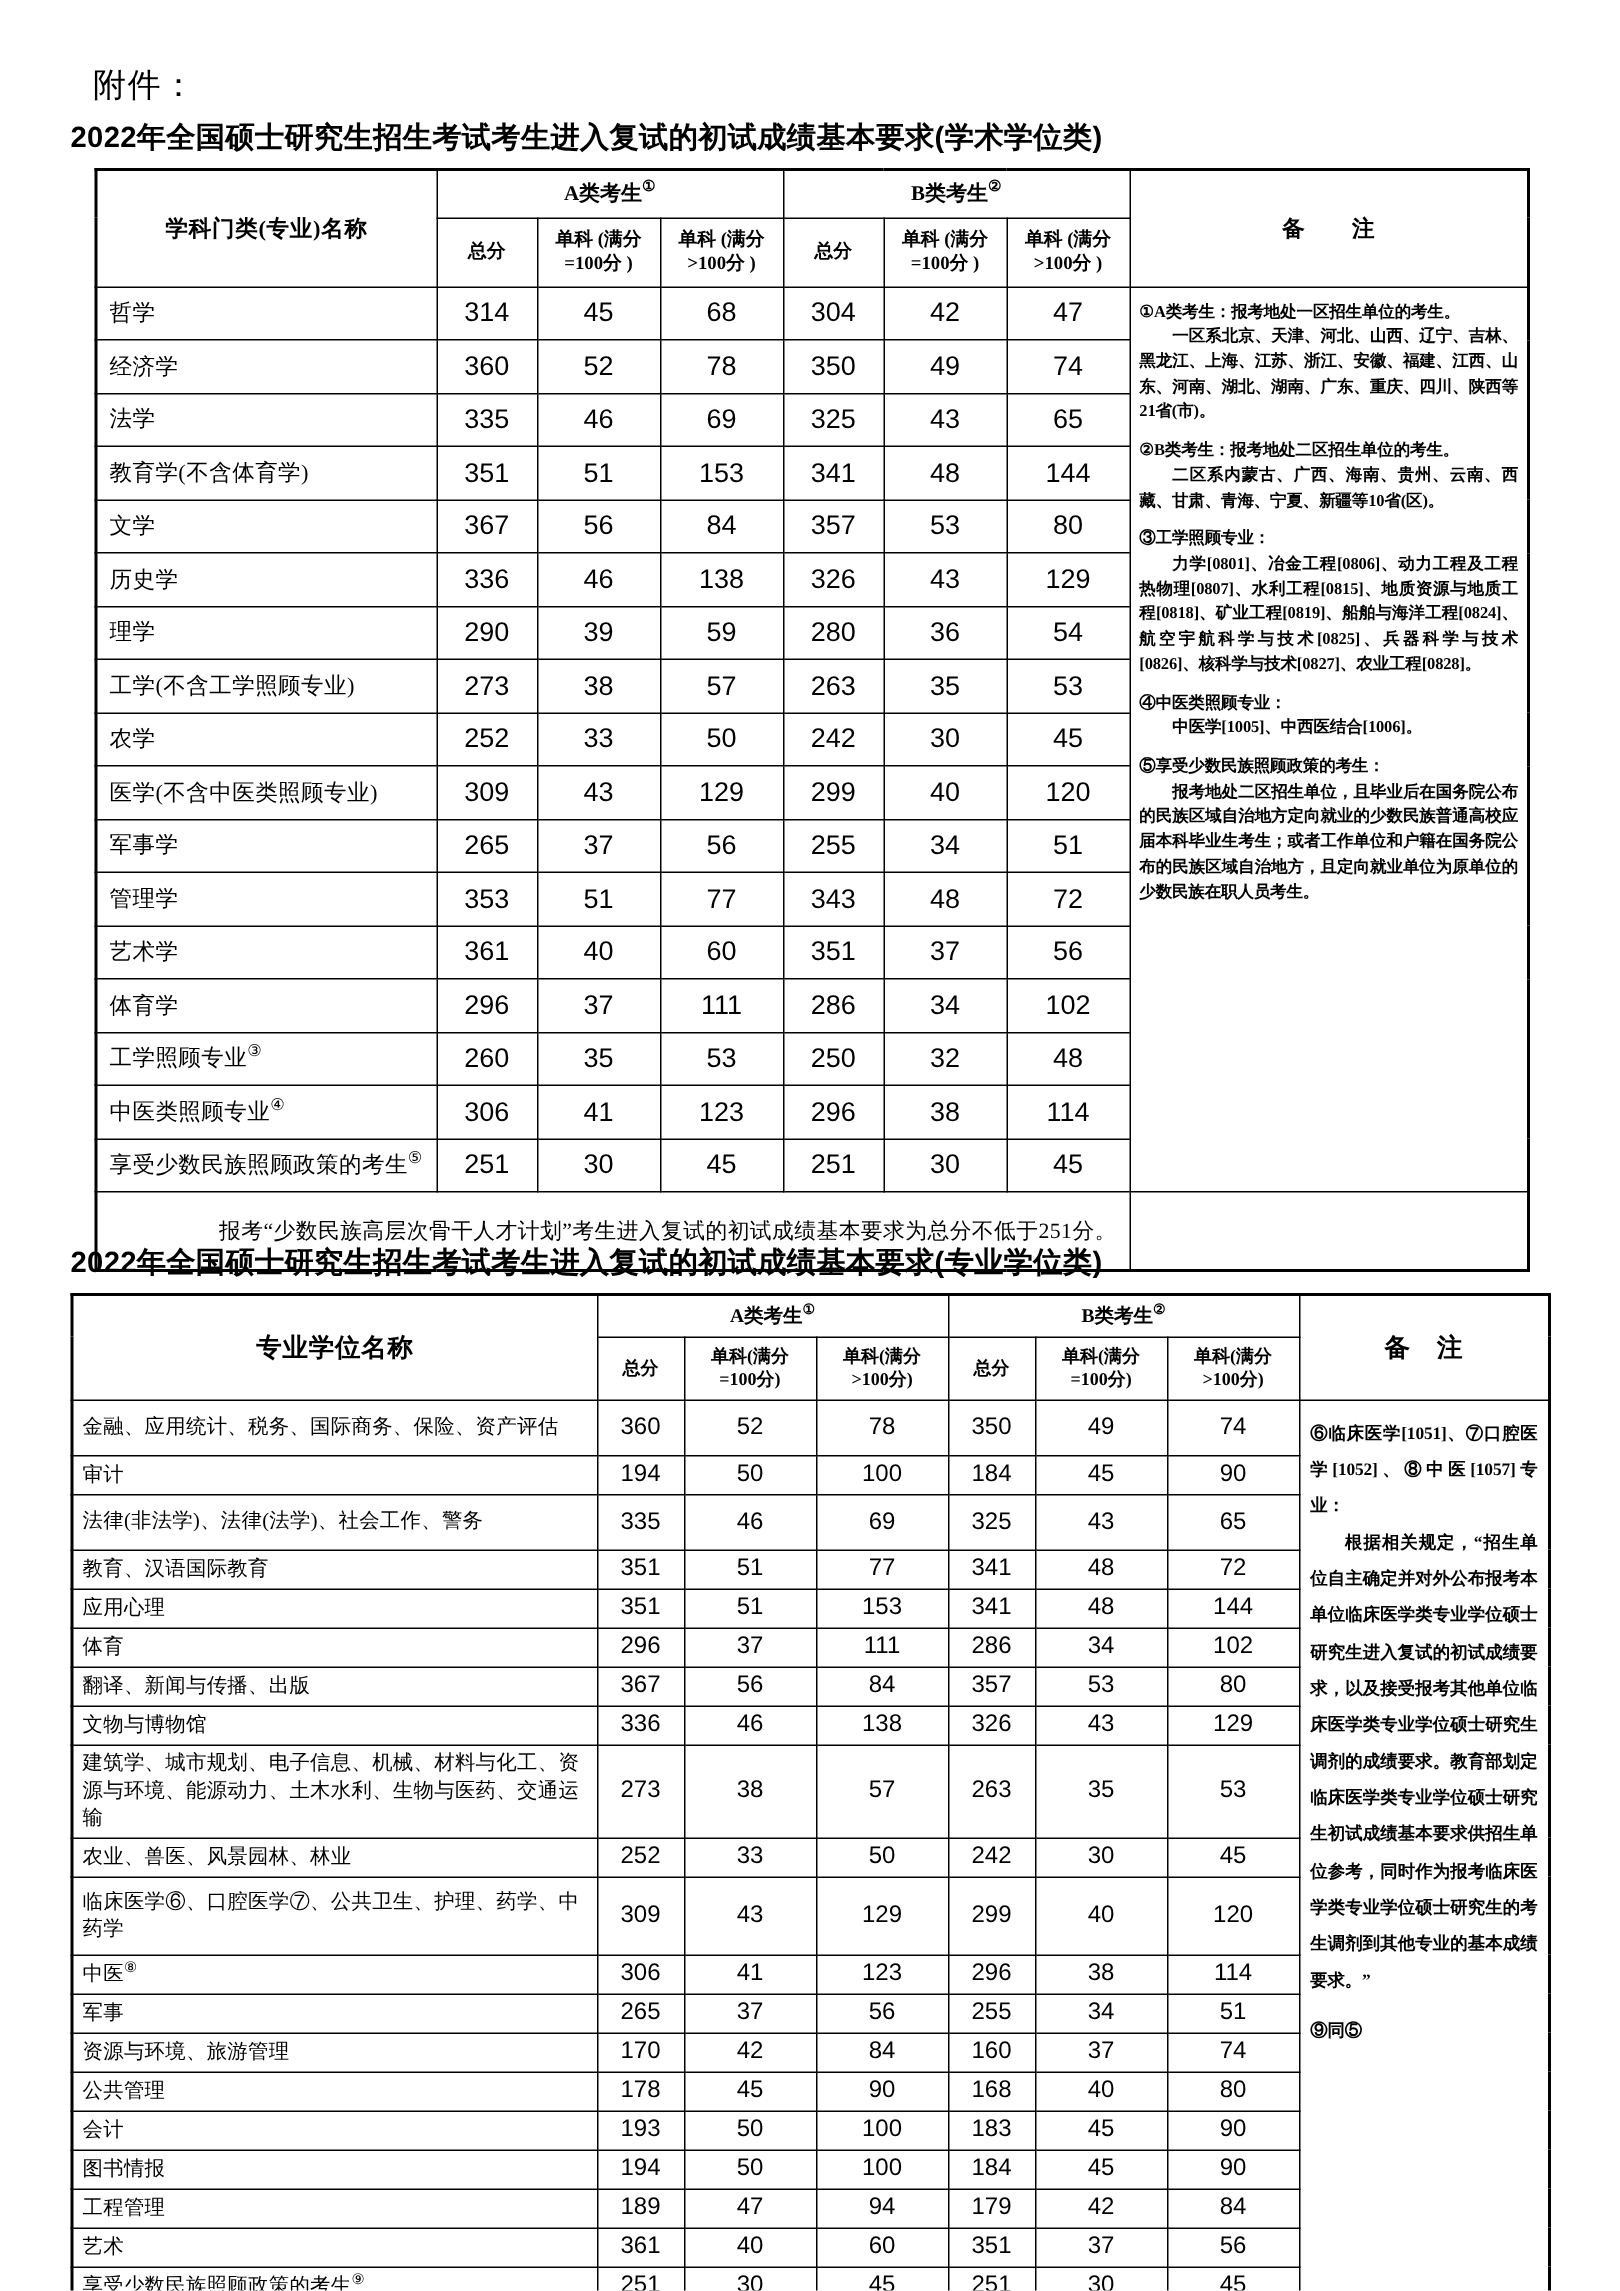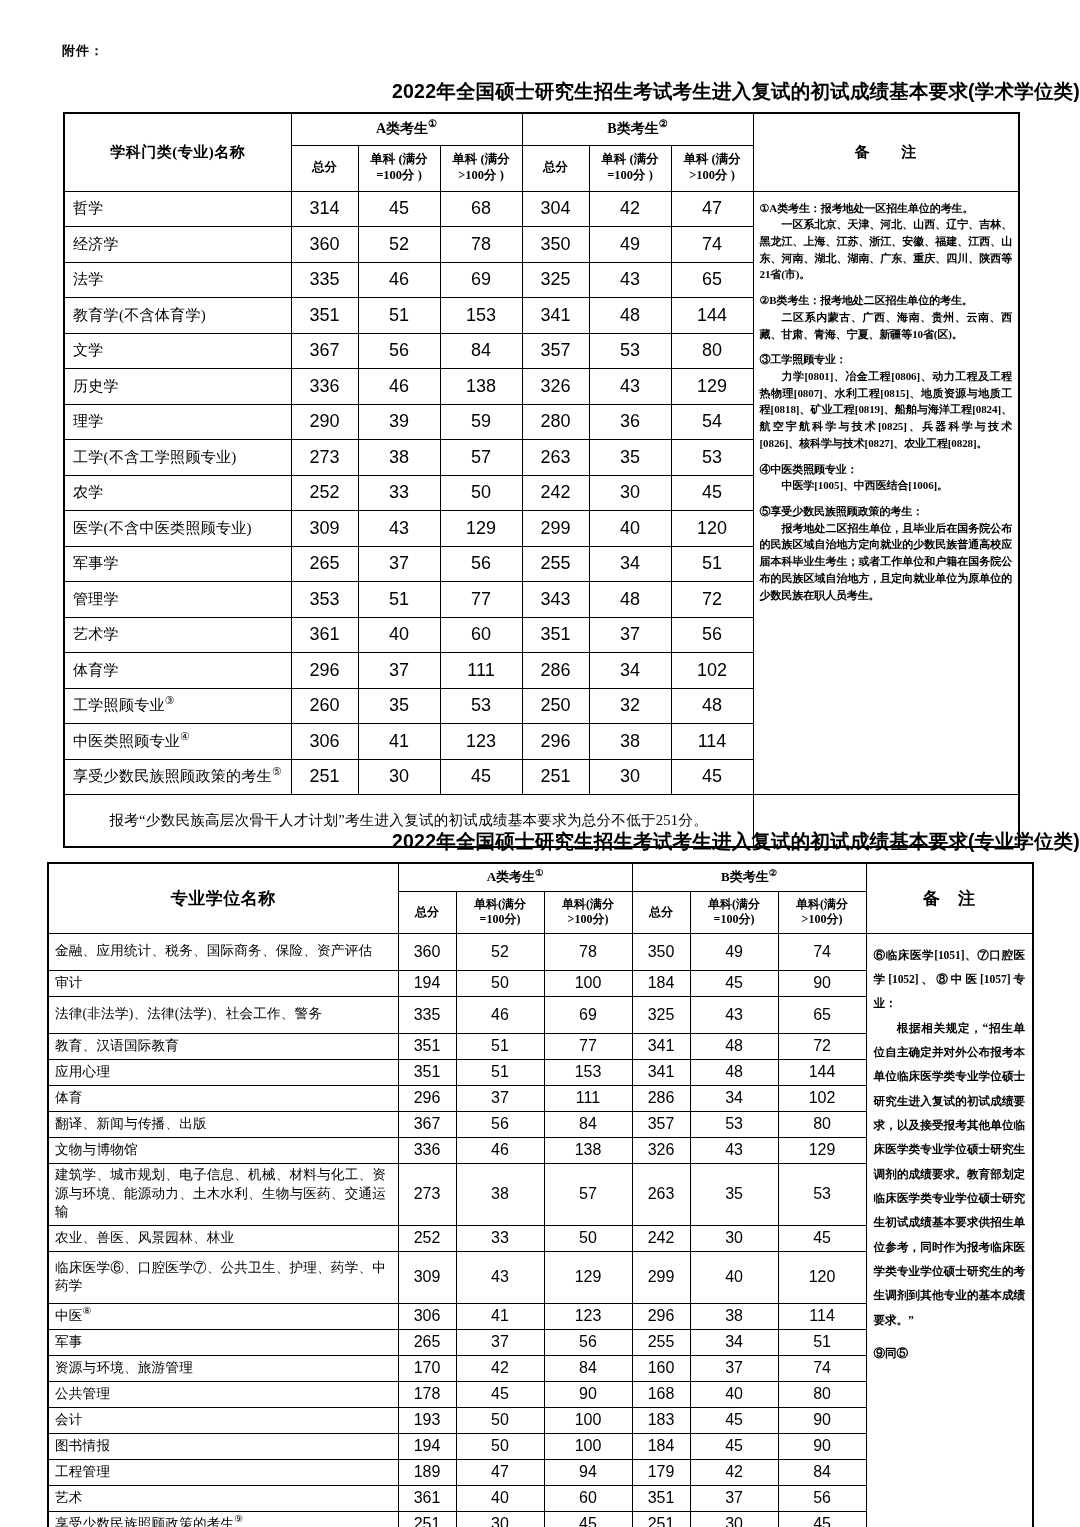--- a/index.html
+++ b/index.html
@@ -12,31 +12,32 @@
     font-family: "Liberation Serif", "DejaVu Serif", serif;
     color: #000;
     position: relative;
     overflow: hidden;
   }
   .page { padding: 0; }
 
   .attach-label {
     position: absolute;
     left: 62px; top: 42px;
-    font-size: 13px;
-    font-weight: 700;
+    font-size: 22px;
+    font-weight: 400;
     letter-spacing: 1px;
   }
 
   .doc-title {
-    text-align: right;
+    text-align: left;
     font-size: 19.5px;
     font-weight: 700;
     letter-spacing: 0.2px;
     font-family: "Liberation Sans", "DejaVu Sans", sans-serif;
+    padding-left: 47px;
   }
 
   .title1 { position: absolute; left: 0; right: 0; top: 78px; }
   .title2 { position: absolute; left: 0; right: 0; top: 828px; }
 
   table.score {
     border-collapse: collapse;
     table-layout: fixed;
     background: #fff;
   }
@@ -93,21 +94,21 @@
     vertical-align: top;
     padding: 8px 6px 4px 6px;
     font-size: 11px;
     line-height: 1.52;
     text-align: justify;
     font-weight: 600;
     letter-spacing: -0.1px;
   }
   .tbl1 .footnote {
     font-size: 14.5px;
-    text-align: center;
+    text-align: right;
     padding: 10px 8px;
     height: 52px;
     letter-spacing: 0.3px;
     margin-top: 48px;
   }
 
   
   .tbl2-wrap {
     position: absolute;
     left: 47px; top: 862px;

